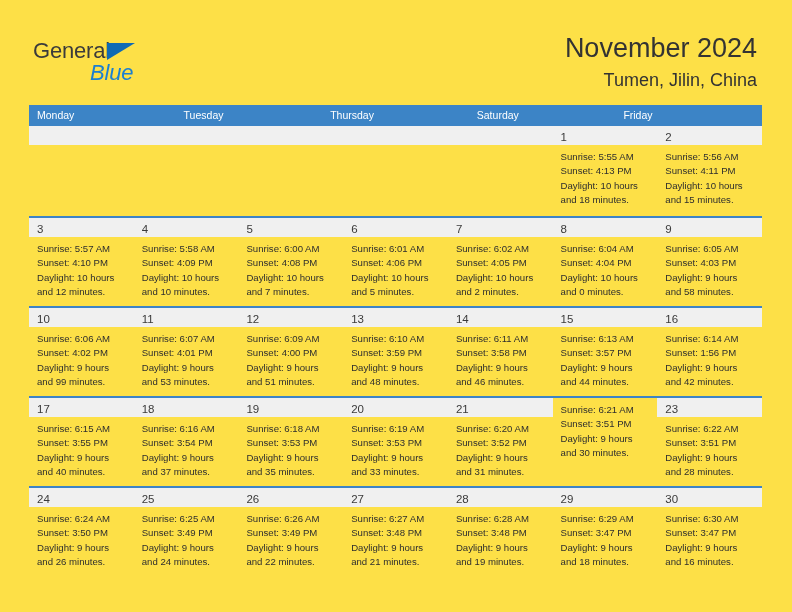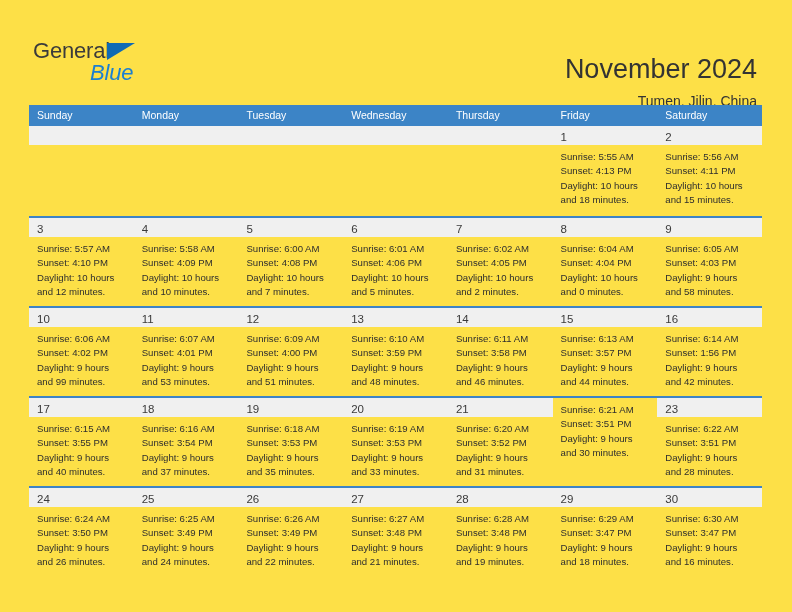--- a/index.html
+++ b/index.html
@@ -63,30 +63,29 @@
     color: #1b7fd1;
     letter-spacing: -0.2px;
     font-style: italic;
   }
 
   .title-block {
     position: absolute;
     right: 35px;
     top: 32px;
     text-align: right;
-    margin-top: 21px;
   }
   .cal-title {
     font-size: 27px;
     color: #333333;
     line-height: 32px;
     white-space: nowrap;
   }
   .cal-subtitle {
-    font-size: 14px;
+    font-size: 18px;
     color: #333333;
     line-height: 18px;
     margin-top: 7px;
     white-space: nowrap;
   }
 
   
   .calendar {
     position: absolute;
     left: 29px;
@@ -159,27 +158,25 @@
 
     <div class="title-block">
       <div class="cal-title">November 2024</div>
       <div class="cal-subtitle">Tumen, Jilin, China</div>
     </div>
 
   </div>
 
   <div class="calendar">
     <div class="weekday-header">
-        <div class="weekday">Sunday</div>
         <div class="weekday">Monday</div>
         <div class="weekday">Tuesday</div>
-        <div class="weekday">Wednesday</div>
         <div class="weekday">Thursday</div>
+        <div class="weekday">Saturday</div>
         <div class="weekday">Friday</div>
-        <div class="weekday">Saturday</div>
       </div>
     <div id="weeks-container">
         <div class="week-row first">
           <div class="day-cell empty">
             <div class="day-number-strip"><span class="day-number"></span></div>
             <div class="day-body"></div>
           </div>
           <div class="day-cell empty">
             <div class="day-number-strip"><span class="day-number"></span></div>
             <div class="day-body"></div>

